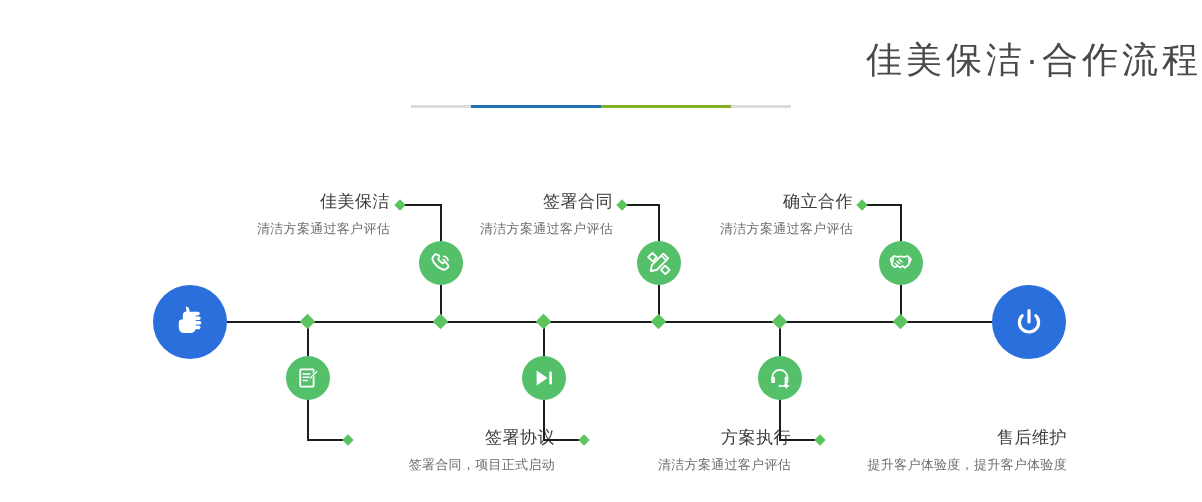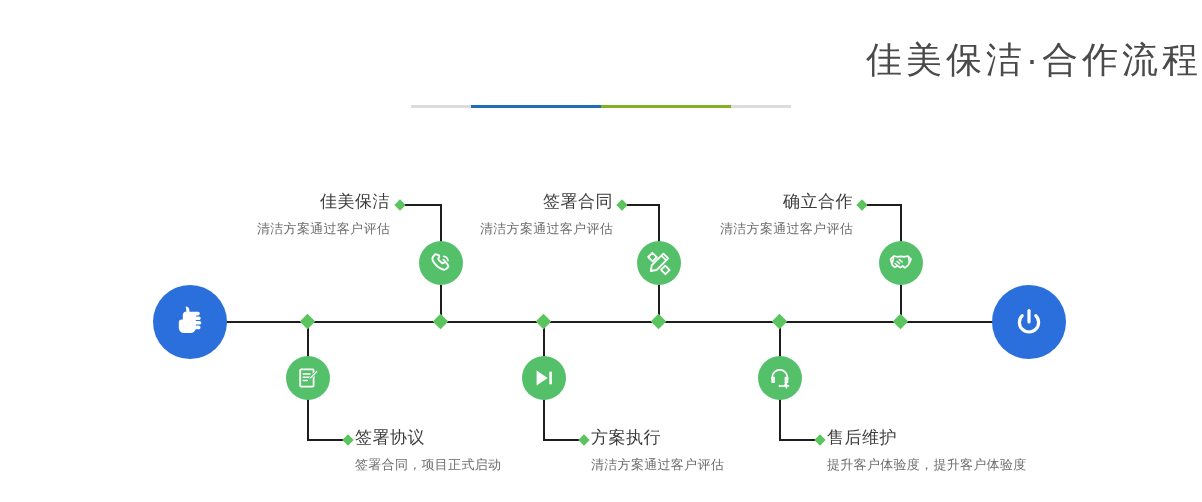--- a/index.html
+++ b/index.html
@@ -60,21 +60,21 @@
   .lbl-diamond{
     position:absolute;width:8px;height:8px;background:#5cc45f;
     transform:rotate(45deg);z-index:4;
   }
 
   
   .lbl{position:absolute;}
   .lbl .ttl{font-size:17px;color:#3c3c3c;line-height:1.2;letter-spacing:.5px;}
   .lbl .sub{font-size:13px;color:#6d6d6d;line-height:1.2;margin-top:9px;letter-spacing:.3px;}
   .lbl.top{text-align:right;}
-  .lbl.bot{text-align:left;}
+  .lbl.bot{text-align:right;}
 </style>
 </head>
 <body>
 
 <div class="page">
 
   <div class="header">
     <div class="title">佳美保洁·合作流程</div>
     <div class="divider">
       <div class="seg-blue"></div>

